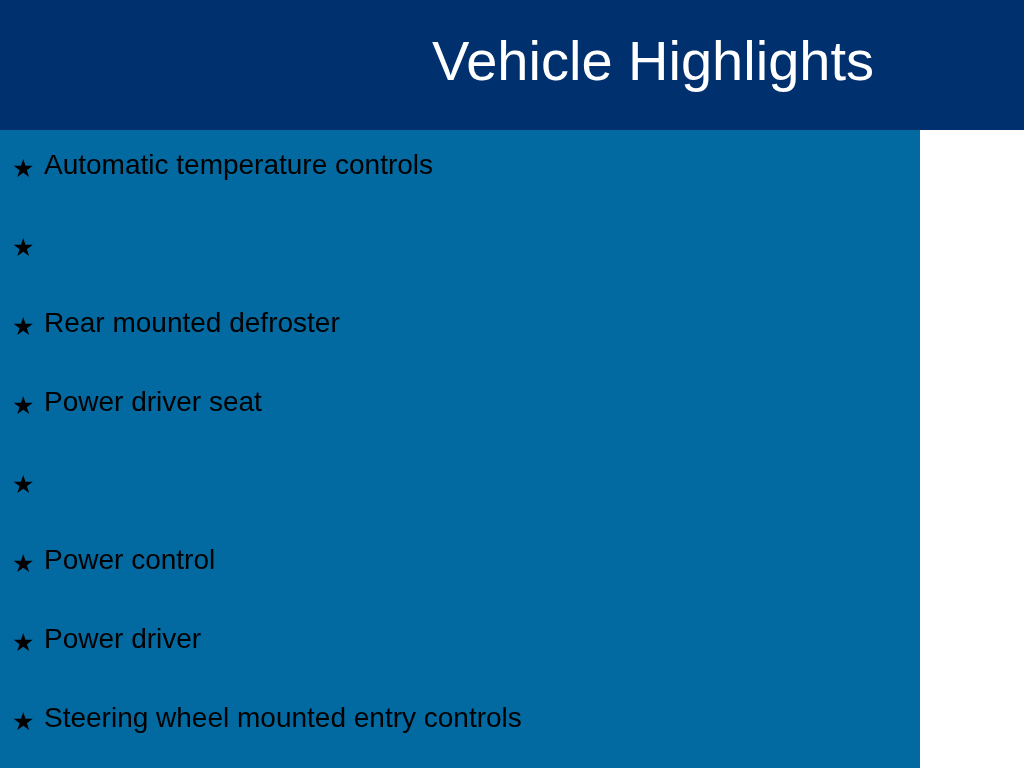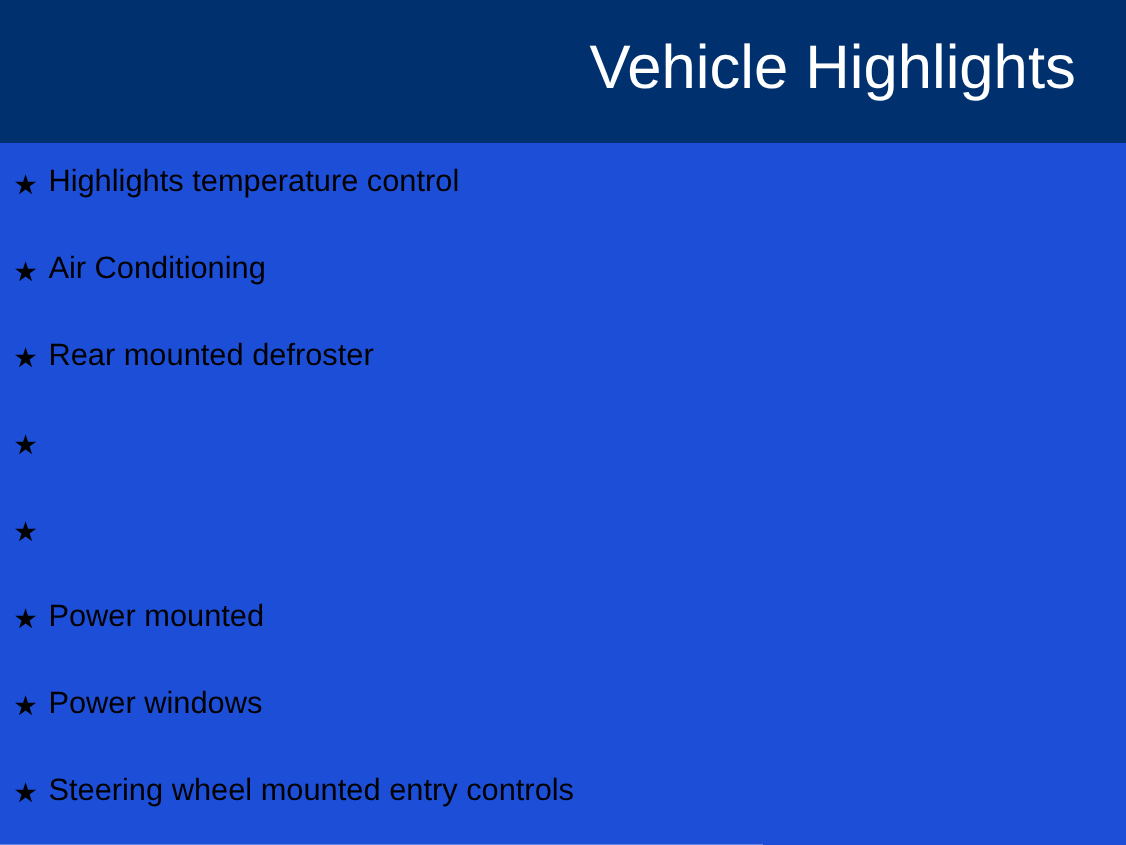--- a/index.html
+++ b/index.html
@@ -8,23 +8,23 @@
   }
   body {
     width: 1024px;
     height: 768px;
     background: #ffffff;
     font-family: "Liberation Sans", sans-serif;
     overflow: hidden;
   }
   .slide {
     position: relative;
-    width: 1024px;
+    width: 920px;
     height: 768px;
-    background: #1d4ed8;
+    background: #0369a1;
   }
   .header-band {
     position: absolute;
     top: 0;
     left: 0;
     width: 1024px;
     height: 130px;
     background: #00316e;
   }
   .slide-title {
@@ -77,49 +77,49 @@
 <div class="slide">
 
   <div class="header-band"></div>
 
   <div class="slide-title">Vehicle Highlights</div>
 
   <ul class="bullet-list">
 
     <li class="bullet-item">
       <span class="bullet-marker">★</span>
-      <span class="bullet-text">Highlights temperature control</span>
+      <span class="bullet-text">Automatic temperature controls</span>
     </li>
 
     <li class="bullet-item">
       <span class="bullet-marker">★</span>
-      <span class="bullet-text">Air Conditioning</span>
     </li>
 
     <li class="bullet-item">
       <span class="bullet-marker">★</span>
       <span class="bullet-text">Rear mounted defroster</span>
     </li>
 
     <li class="bullet-item">
       <span class="bullet-marker">★</span>
+      <span class="bullet-text">Power driver seat</span>
     </li>
 
     <li class="bullet-item">
       <span class="bullet-marker">★</span>
     </li>
 
     <li class="bullet-item">
       <span class="bullet-marker">★</span>
-      <span class="bullet-text">Power mounted</span>
+      <span class="bullet-text">Power control</span>
     </li>
 
     <li class="bullet-item">
       <span class="bullet-marker">★</span>
-      <span class="bullet-text">Power windows</span>
+      <span class="bullet-text">Power driver</span>
     </li>
 
     <li class="bullet-item">
       <span class="bullet-marker">★</span>
       <span class="bullet-text">Steering wheel mounted entry controls</span>
     </li>
 
   </ul>
 
 </div>

